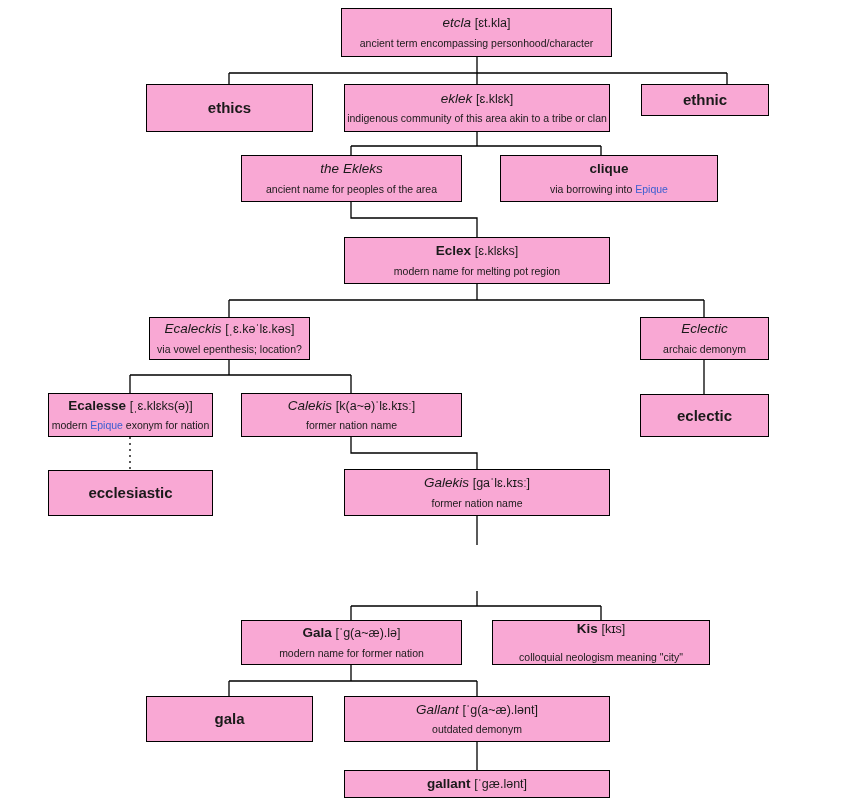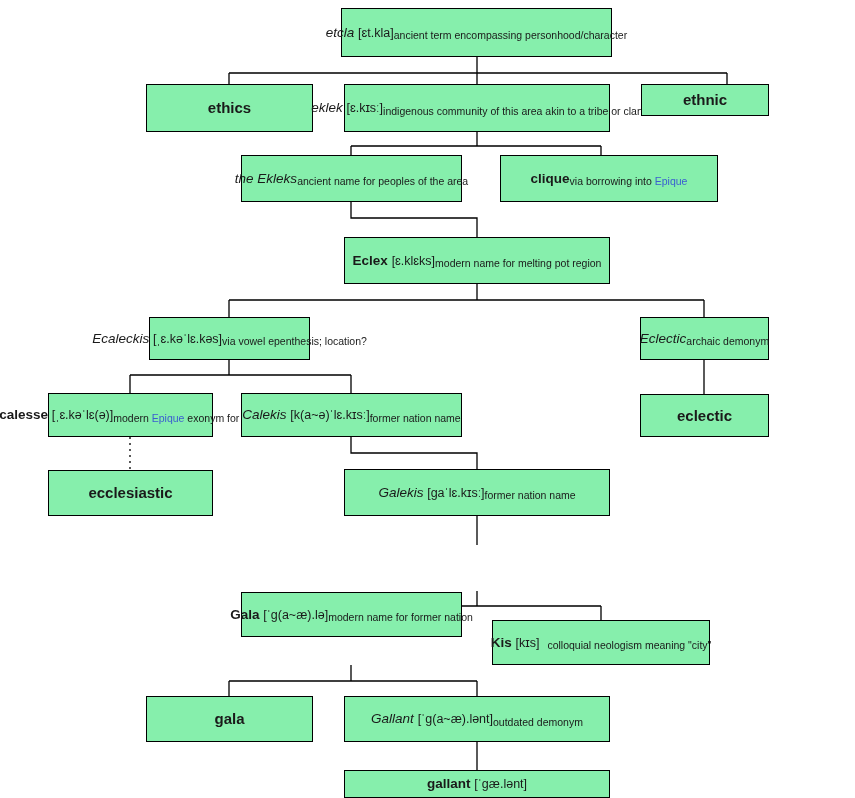--- a/index.html
+++ b/index.html
@@ -23,22 +23,23 @@
     left: 0;
     top: 0;
     width: 855px;
     height: 798px;
     pointer-events: none;
   }
   .node {
     position: absolute;
     box-sizing: border-box;
     border: 1.3px solid #000000;
-    background: #86efac;
+    background: #f9a8d4;
     display: flex;
+    flex-direction: column;
     align-items: center;
     justify-content: center;
     text-align: center;
     padding: 2px 5px;
   }
   .node .ttl {
     display: block;
     white-space: nowrap;
     line-height: 1.15;
   }
@@ -97,21 +98,21 @@
   <div class="node t-ital" style="left:341px; top:8px; width:271px; height:49px;">
     <span class="ttl"><i>etcla</i> <span class="ipa">[ɛt.kla]</span></span>
     <span class="sub">ancient term encompassing personhood/character</span>
   </div>
 
   <div class="node only-title" style="left:146px; top:84px; width:167px; height:48px;">
     <span class="ttl">ethics</span>
   </div>
 
   <div class="node t-ital" style="left:344px; top:84px; width:266px; height:48px;">
-    <span class="ttl"><i>eklek</i> <span class="ipa">[ɛ.kɪsː]</span></span>
+    <span class="ttl"><i>eklek</i> <span class="ipa">[ɛ.klɛk]</span></span>
     <span class="sub">indigenous community of this area akin to a tribe or clan</span>
   </div>
 
   <div class="node only-title" style="left:641px; top:84px; width:128px; height:32px;">
     <span class="ttl">ethnic</span>
   </div>
 
   <div class="node t-ital" style="left:241px; top:155px; width:221px; height:47px;">
     <span class="ttl"><i>the Ekleks</i></span>
     <span class="sub">ancient name for peoples of the area</span>
@@ -131,21 +132,21 @@
     <span class="ttl"><i>Ecaleckis</i> <span class="ipa">[ˌɛ.kəˈlɛ.kəs]</span></span>
     <span class="sub">via vowel epenthesis; location?</span>
   </div>
 
   <div class="node t-ital" style="left:640px; top:317px; width:129px; height:43px;">
     <span class="ttl"><i>Eclectic</i></span>
     <span class="sub">archaic demonym</span>
   </div>
 
   <div class="node t-bold" style="left:48px; top:393px; width:165px; height:44px;">
-    <span class="ttl"><span>Ecalesse</span> <span class="ipa">[ˌɛ.kəˈlɛ(ə)]</span></span>
+    <span class="ttl"><span>Ecalesse</span> <span class="ipa">[ˌɛ.klɛks(ə)]</span></span>
     <span class="sub"><span>modern </span><span class="epique">Epique</span><span> exonym for nation</span></span>
   </div>
 
   <div class="node t-ital" style="left:241px; top:393px; width:221px; height:44px;">
     <span class="ttl"><i>Calekis</i> <span class="ipa">[k(a~ə)ˈlɛ.kɪsː]</span></span>
     <span class="sub">former nation name</span>
   </div>
 
   <div class="node only-title" style="left:640px; top:394px; width:129px; height:43px;">
     <span class="ttl">eclectic</span>
@@ -154,21 +155,21 @@
   <div class="node only-title" style="left:48px; top:470px; width:165px; height:46px;">
     <span class="ttl">ecclesiastic</span>
   </div>
 
   <div class="node t-ital" style="left:344px; top:469px; width:266px; height:47px;">
     <span class="ttl"><i>Galekis</i> <span class="ipa">[gaˈlɛ.kɪsː]</span></span>
     <span class="sub">former nation name</span>
   </div>
 
 
-  <div class="node t-bold" style="left:241px; top:592px; width:221px; height:45px;">
+  <div class="node t-bold" style="left:241px; top:620px; width:221px; height:45px;">
     <span class="ttl"><span>Gala</span> <span class="ipa">[ˈg(a~æ).lə]</span></span>
     <span class="sub">modern name for former nation</span>
   </div>
 
   <div class="node t-bold" style="left:492px; top:620px; width:218px; height:45px;gap:8px;">
     <span class="ttl"><span>Kis</span> <span class="ipa">[kɪs]</span></span>
     <span class="sub">colloquial neologism meaning "city"</span>
   </div>
 
   <div class="node only-title" style="left:146px; top:696px; width:167px; height:46px;">

